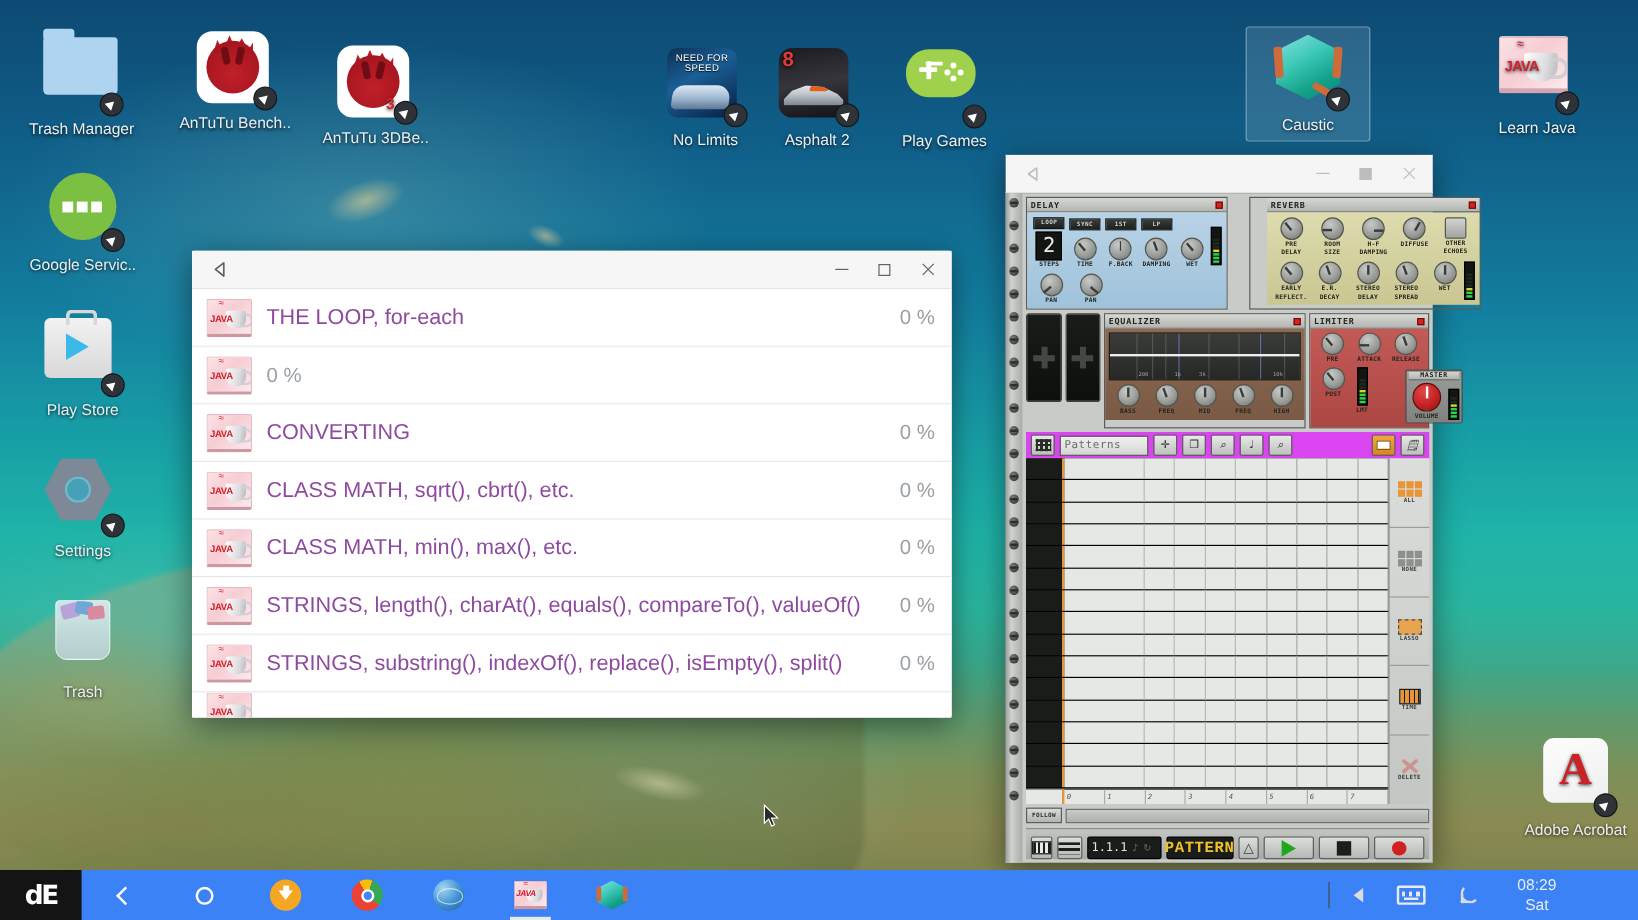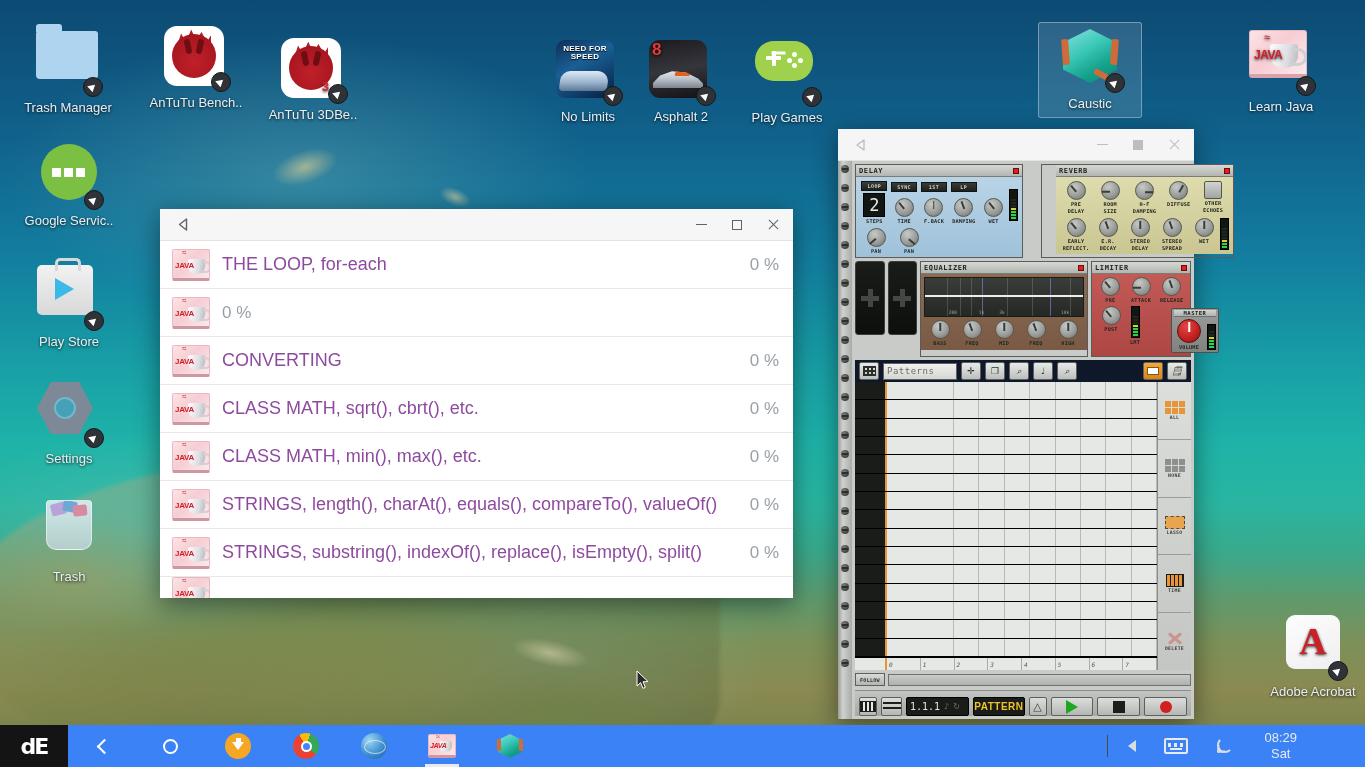--- a/index.html
+++ b/index.html
@@ -131,21 +131,21 @@
     position: relative;
   }
   .ic-nfs .car {
     position: absolute; left: 4px; bottom: 7px; width: 48px; height: 20px;
     background: linear-gradient(180deg, #dfe9f4 0%, #9cb6cf 55%, #5d7894 100%);
     border-radius: 9px 12px 4px 4px;
     transform: skewX(-8deg);
   }
   .ic-nfs .txt {
     position: absolute; left: 4px; top: 5px; right: 4px;
-    font-size: 8px; font-weight: bold; color: #fff; letter-spacing: .3px;
+    font-size: 8px; font-weight: normal; color: #fff; letter-spacing: .3px;
     text-shadow: 0 1px 1px #000; line-height: 1;
   }
   .ic-asphalt {
     width: 58px; height: 58px; border-radius: 11px; overflow: hidden;
     background: linear-gradient(170deg, #1b1b1f 0%, #35353c 50%, #121216 100%);
     position: relative;
   }
   .ic-asphalt .badge8 {
     position: absolute; left: 3px; top: 1px;
     color: #e03a3a; font-size: 17px; font-weight: bold; line-height: 1;
@@ -579,21 +579,21 @@
     font-size: 5.5px; text-align: center; color: #1c1e1a;
     font-family: "DejaVu Sans Mono", monospace; font-weight: bold;
     background: linear-gradient(180deg, #d2d4d1 0%, #b0b3b0 100%);
     border-bottom: 1px solid #6d706c; letter-spacing: .5px;
   }
   .master-inner { display: flex; align-items: flex-end; gap: 3px; padding-top: 2px; }
 
   
   .seq-toolbar {
     height: 22px; margin: 3px 3px 0;
-    background: #0f172a;
+    background: #d946ef;
     display: flex; align-items: center; gap: 4px;
     padding: 0 4px;
   }
   .tbsq {
     width: 20px; height: 18px;
     background: linear-gradient(180deg, #e8eae7 0%, #bcbfbb 100%);
     border: 1px solid #5d605c; border-radius: 2px;
     display: flex; align-items: center; justify-content: center;
     font-size: 9px; color: #2a2c28;
   }
@@ -739,22 +739,22 @@
     display: flex; align-items: center; padding: 0 3px; gap: 4px;
   }
   .tp-lcd .pos {
     color: #e2e4e1; font-size: 10px;
     font-family: "DejaVu Sans Mono", monospace; line-height: 1;
   }
   .tp-lcd .ic { color: #6a6d69; font-size: 8px; }
   .tp-mode {
     width: 56px; height: 19px;
     background: #1a1c1a; border: 1px solid #000; border-radius: 2px;
-    color: #f0c22a; font-size: 10px; font-weight: bold;
-    font-family: Liberation Sans, sans-serif;
+    color: #f0c22a; font-size: 13px; font-weight: bold;
+    font-family: Liberation Mono, monospace;
     display: flex; align-items: center; justify-content: center;
     letter-spacing: .5px;
   }
   .tp-met { width: 24px; }
   .tp-met .m { font-size: 11px; color: #3a3c38; }
   .tp-play { width: 58px; }
   .tp-play .tri {
     width: 0; height: 0;
     border-left: 12px solid #1fa81f;
     border-top: 7px solid transparent;

